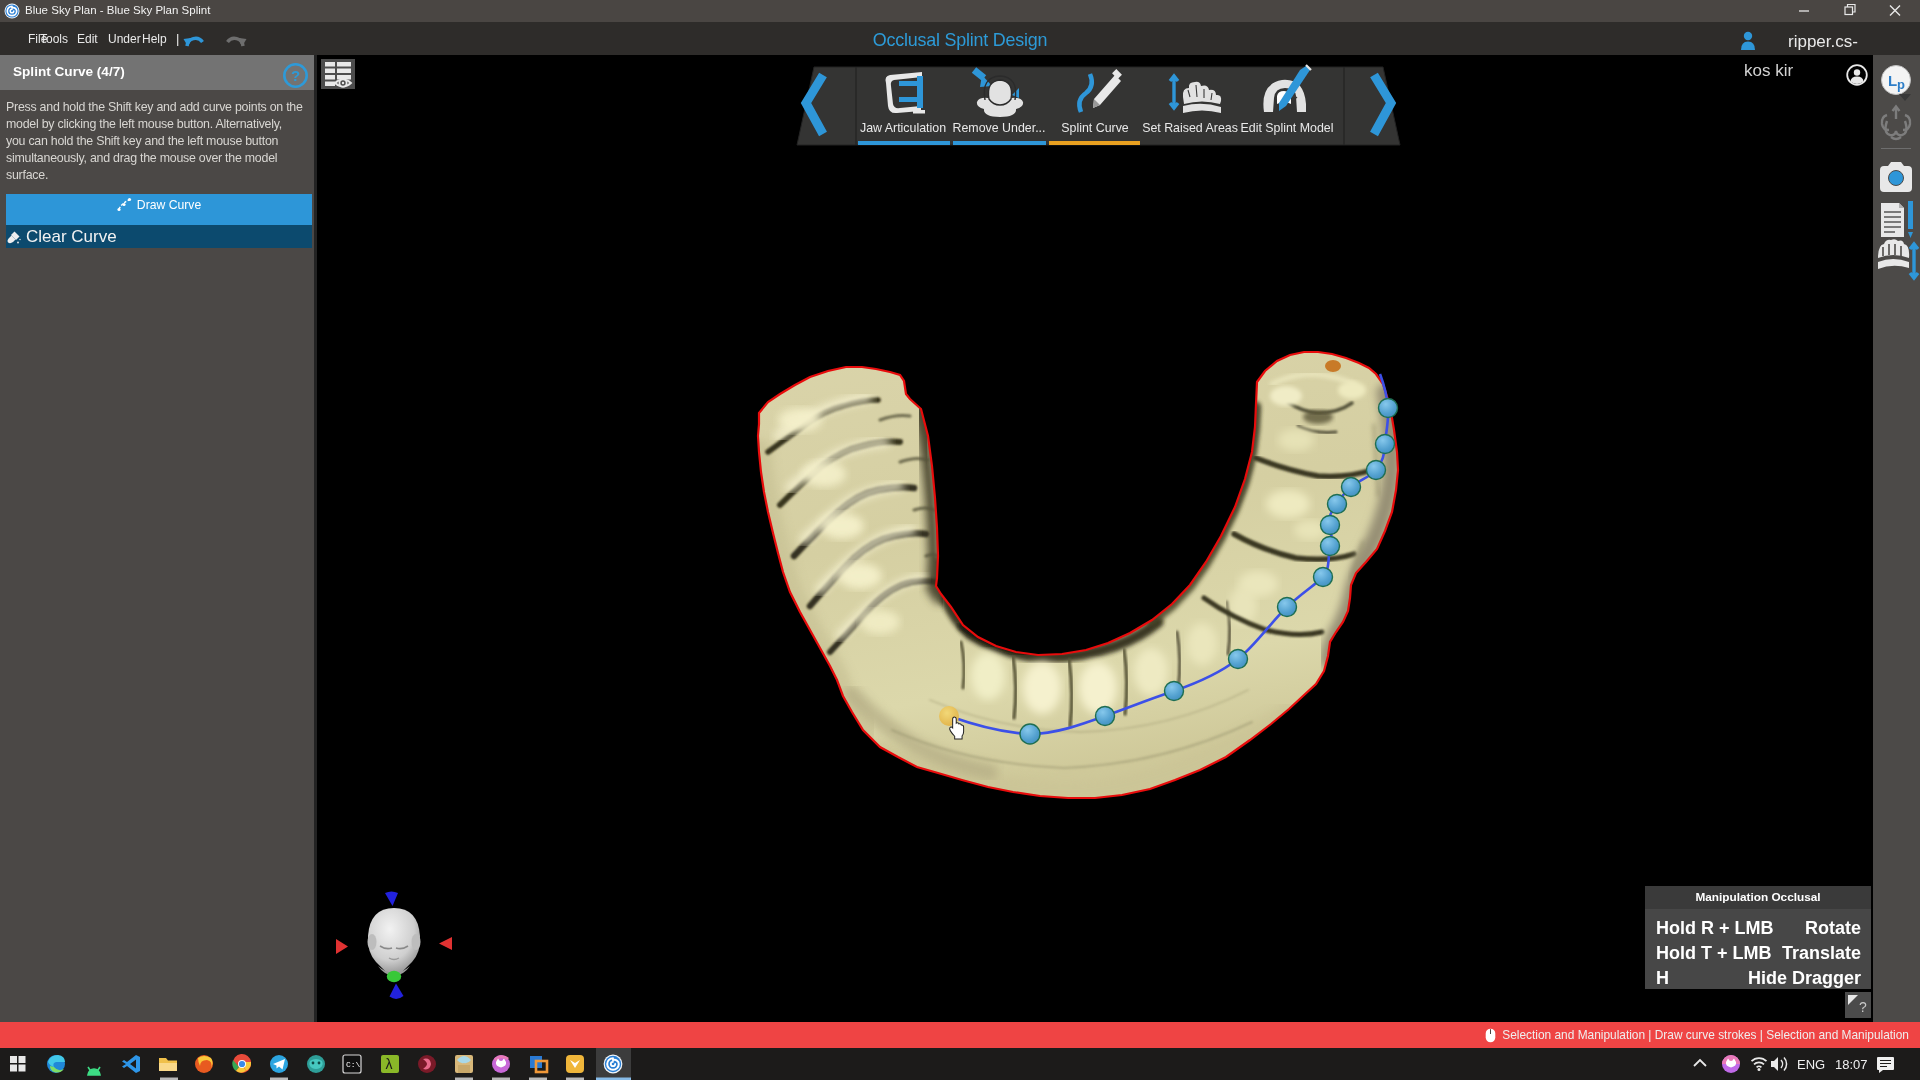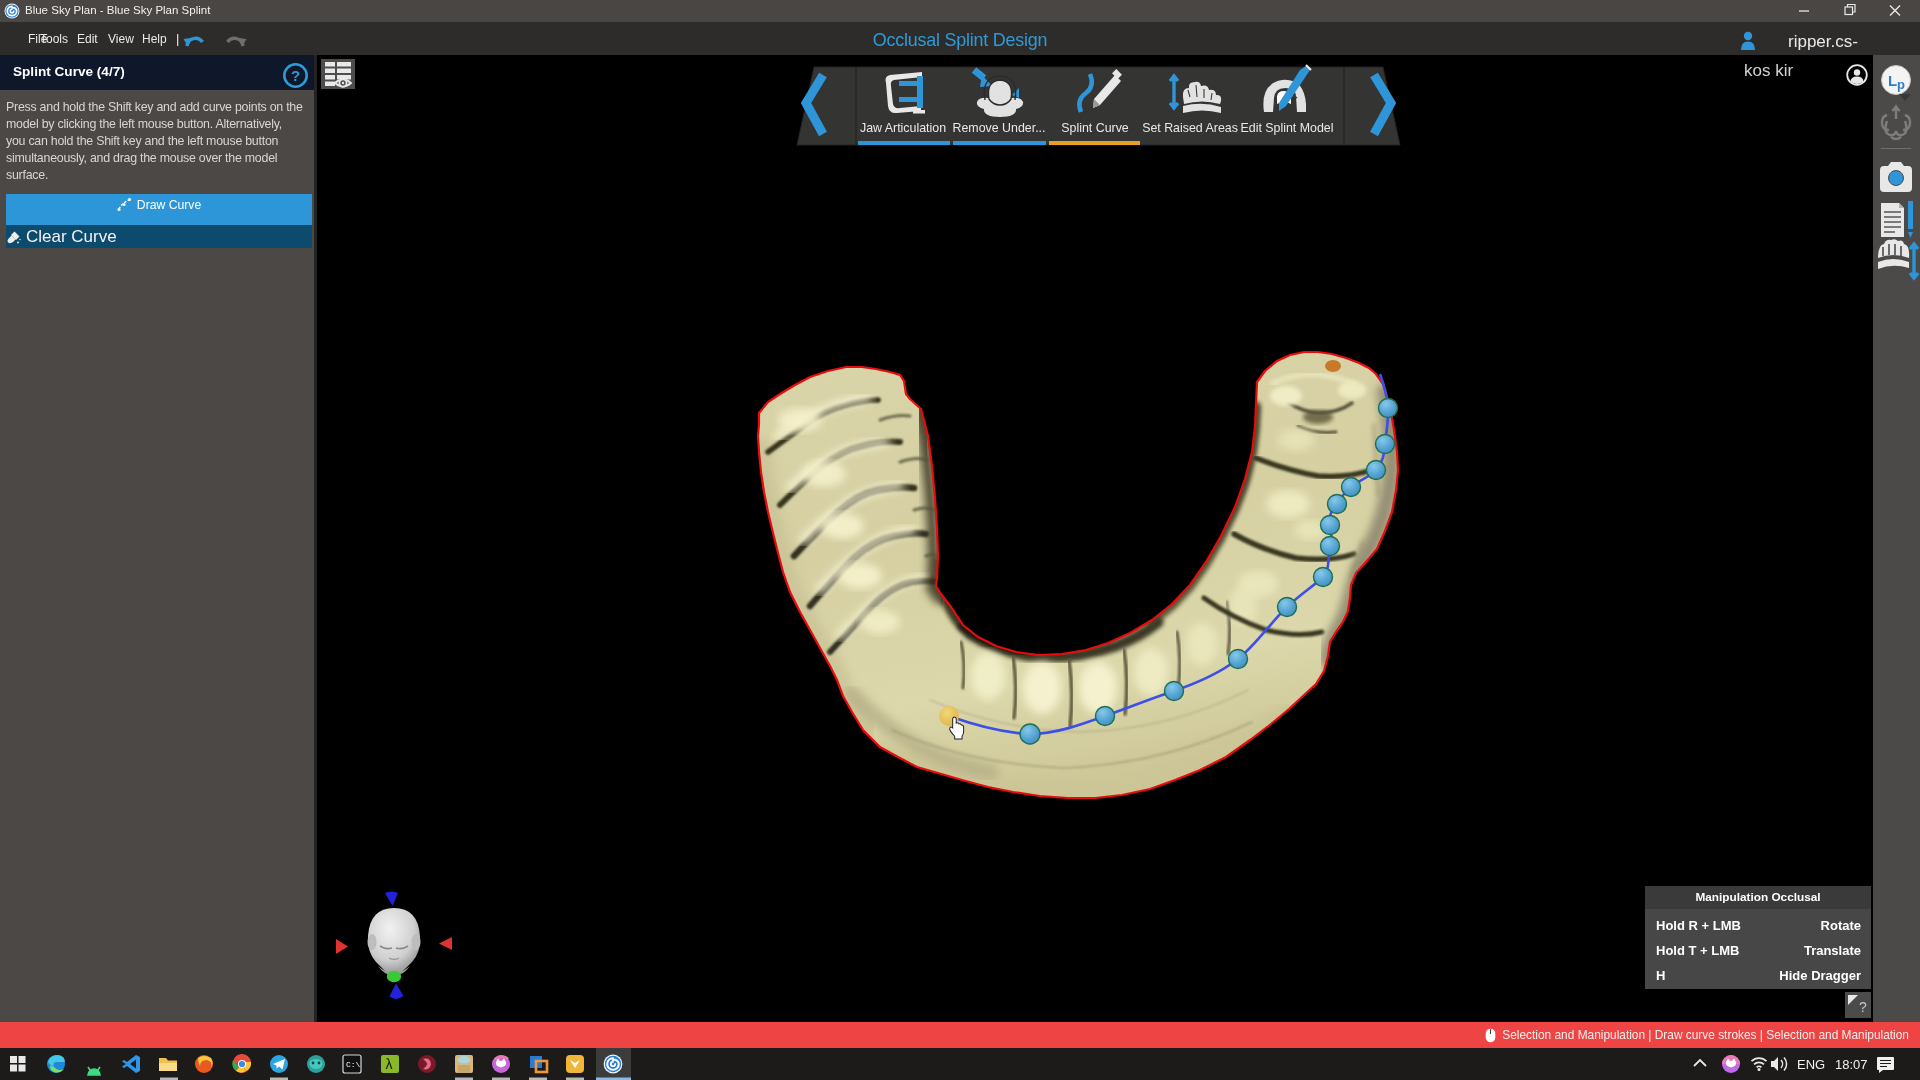--- a/index.html
+++ b/index.html
@@ -1,28 +1,28 @@
 <!DOCTYPE html>
 <html><head>
 <meta charset="utf-8">
 <style>
 html,body{margin:0;padding:0;width:1920px;height:1080px;overflow:hidden;background:#000;font-family:"Liberation Sans",sans-serif;}
 *{box-sizing:border-box;}
 .abs{position:absolute;}
 #titlebar{left:0;top:0;width:1920px;height:22px;background:#4a4643;color:#f2f2f2;}
 #menubar{left:0;top:22px;width:1920px;height:33px;background:#2e2c2a;color:#e9e9e9;}
 #leftpanel{left:0;top:55px;width:314px;height:967px;background:#4b4846;}
-#lp-head{left:0;top:55px;width:314px;height:35px;background:#0f172a;color:#fff;}
+#lp-head{left:0;top:55px;width:314px;height:35px;background:#737373;color:#fff;}
 #viewport{left:314px;top:55px;width:1559px;height:967px;background:#000;border-left:3px solid #232323;}
 #sidebar{left:1873px;top:55px;width:47px;height:967px;background:#4c4a48;}
 #statusbar{left:0;top:1022px;width:1920px;height:26px;background:#ef4444;color:#efefef;}
 #taskbar{left:0;top:1048px;width:1920px;height:32px;background:#1c1b1a;color:#eee;}
 #shortcuts{left:1645px;top:886px;width:226px;height:103px;background:#474747;}
 #shortcuts .hd{position:absolute;left:0;top:0;width:226px;height:23px;background:#3a3a3a;color:#fff;font-size:11.8px;font-weight:bold;text-align:center;line-height:23px;}
-.srow{position:absolute;left:11px;width:205px;color:#fff;font-size:13px;font-weight:bold;}
+.srow{position:absolute;left:11px;width:205px;color:#fff;font-size:18px;font-weight:bold;}
 .srow span{float:right;}
 #helpbox{left:1845px;top:992px;width:26px;height:26px;background:#4b4b4b;}
 </style>
 </head>
 <body>
 
 <div class="abs" id="titlebar">
   <svg class="abs" style="left:4px;top:3px" width="16" height="16" viewBox="0 0 16 16">
     <circle cx="8" cy="8" r="7.5" fill="#f2f6fa"></circle>
     <circle cx="8" cy="8" r="6.6" fill="#2a7fd4"></circle>
@@ -35,21 +35,21 @@
     <rect x="50" y="7" width="7.5" height="7.5" fill="none" stroke="#e8e8e8" stroke-width="1.2"></rect>
     <path d="M52.5 7 V4.5 H60 V12 H57.5" fill="none" stroke="#e8e8e8" stroke-width="1.2"></path>
     <path d="M95 5.5 L105 15.5 M105 5.5 L95 15.5" stroke="#e8e8e8" stroke-width="1.4"></path>
   </svg>
 </div>
 
 <div class="abs" id="menubar">
   <div class="abs" style="left:11px;top:10px;font-size:12px;margin-left:17px;">File</div>
   <div class="abs" style="left:40px;top:10px;font-size:12px;">Tools</div>
   <div class="abs" style="left:77px;top:10px;font-size:12px;">Edit</div>
-  <div class="abs" style="left:108px;top:10px;font-size:12px;">View</div>
+  <div class="abs" style="left:108px;top:10px;font-size:12px;">Under</div>
   <div class="abs" style="left:142px;top:10px;font-size:12px;">Help</div>
   <div class="abs" style="left:176px;top:9px;font-size:13px;">|</div>
   <svg class="abs" style="left:183px;top:10px" width="64" height="20" viewBox="0 0 64 20">
     <path d="M4 14 A8.5 8.5 0 0 1 19.5 10" fill="none" stroke="#2e96d8" stroke-width="3.4"></path>
     <path d="M0.5 7 L9.5 5.8 L5 14.5 Z" fill="#2e96d8"></path>
     <path d="M44.5 10 A8.5 8.5 0 0 1 60 14" fill="none" stroke="#6e6e6e" stroke-width="3.4"></path>
     <path d="M54.5 5.8 L63.5 7 L59 14.5 Z" fill="#6e6e6e"></path>
   </svg>
   <div class="abs" style="left:860px;top:8px;width:200px;text-align:center;font-size:17.9px;font-weight:normal;color:#2d9bd8;letter-spacing:-0.2px;">Occlusal Splint Design</div>
   <svg class="abs" style="left:1740px;top:8px" width="16" height="22" viewBox="0 0 16 22">

